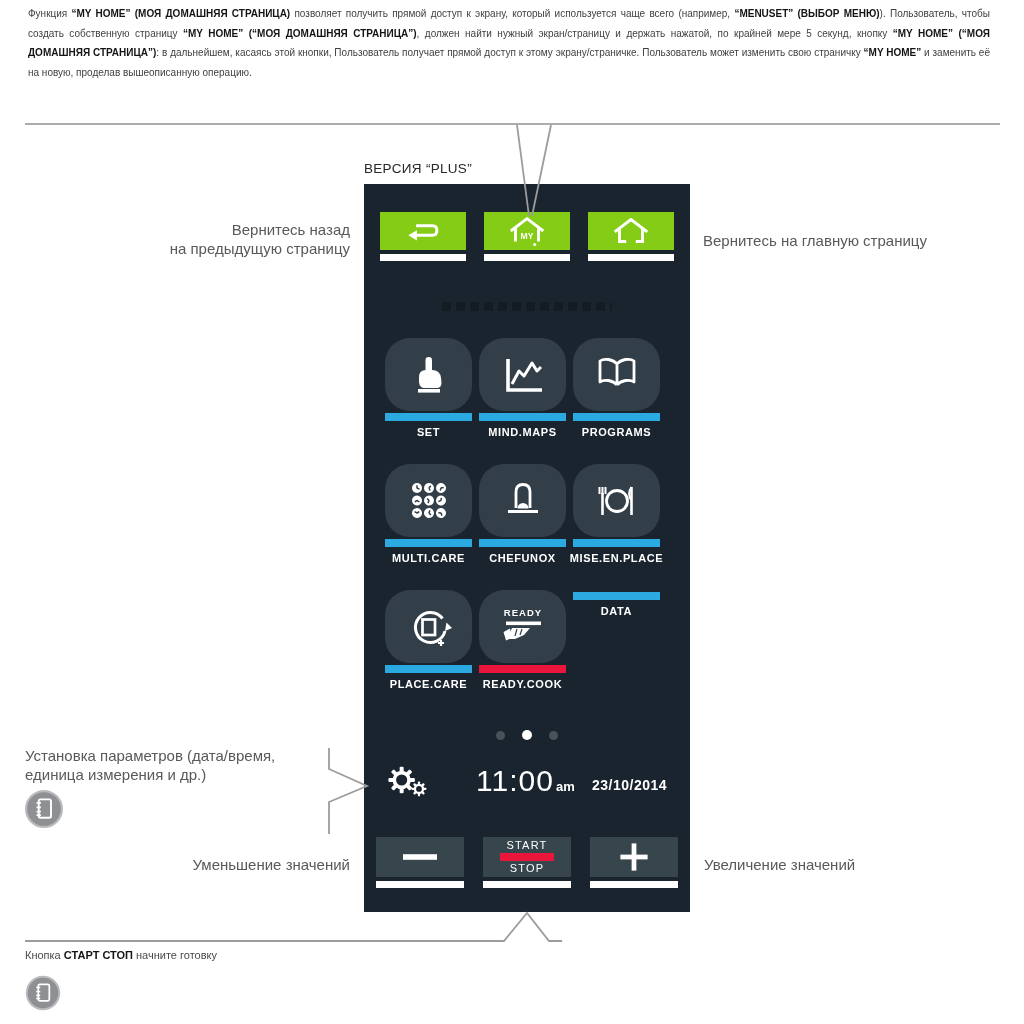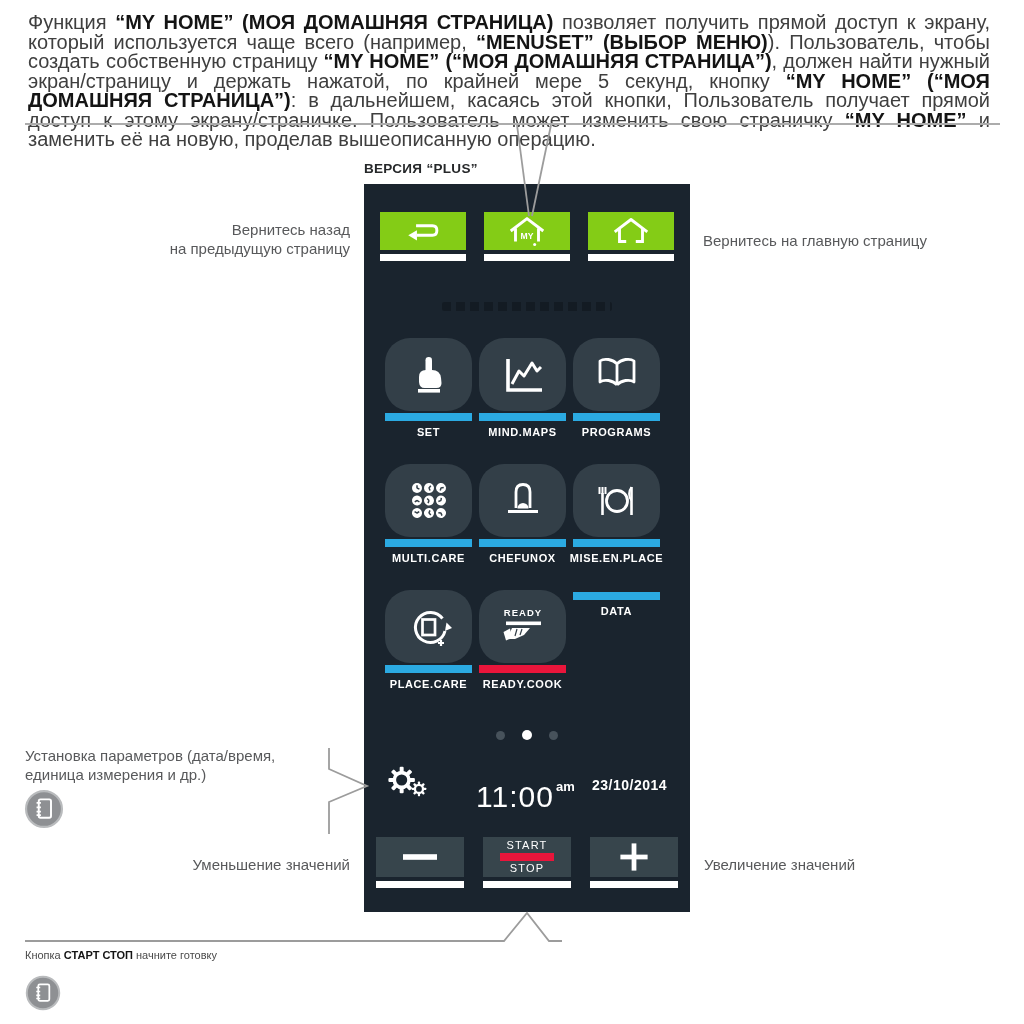--- a/index.html
+++ b/index.html
@@ -1,21 +1,21 @@
 <!DOCTYPE html>
 <html><head>
 <meta charset="utf-8">
 <style>
   html,body{margin:0;padding:0;background:#fff;}
   .page{position:relative;width:1024px;height:1024px;background:#fff;overflow:hidden;
         font-family:"Liberation Sans",sans-serif;color:#3c3c3c;}
-  .intro{position:absolute;left:28px;top:13px;width:962px;font-size:20px;line-height:19.5px;
+  .intro{position:absolute;left:28px;top:4px;width:962px;font-size:10px;line-height:19.5px;
          text-align:justify;color:#3f3f3f;}
   .intro b, .blabel b{color:#141414;}
-  .version{position:absolute;left:364px;top:161px;font-size:13.5px;font-weight:bold;
+  .version{position:absolute;left:364px;top:161px;font-size:13.5px;font-weight:normal;
            color:#26282a;letter-spacing:.3px;}
   
   .overlay{position:absolute;left:0;top:0;width:1024px;height:1024px;z-index:6;pointer-events:none;}
   
   .ann{position:absolute;font-size:15px;color:#58595b;line-height:19px;}
   .r{text-align:right;}
   .blabel{position:absolute;font-size:11px;color:#4a4a4a;}
   
   .panel{position:absolute;left:364px;top:184px;width:326px;height:728px;background:#1a242e;z-index:2;}
   .navunit{position:absolute;top:28px;width:86px;height:49px;}
@@ -27,21 +27,21 @@
   .tbody{height:73px;background:#333f48;display:flex;align-items:center;justify-content:center;border-radius:25px;}
   .tbar{margin-top:2px;height:8px;background:#2baae2;}
   .tbar.red{background:#e9153b;}
   .tlabel{margin-top:5px;display:flex;justify-content:center;white-space:nowrap;
           color:#fff;font-size:11px;font-weight:bold;letter-spacing:.6px;}
   .dots{position:absolute;left:0;top:546px;width:100%;display:flex;justify-content:center;
         align-items:center;gap:17px;}
   .dot{width:9px;height:9px;border-radius:50%;background:#47525b;}
   .dot.active{width:10px;height:10px;background:#fff;}
   .gear{position:absolute;left:24px;top:581px;}
-  .time{position:absolute;left:112px;top:580px;color:#fff;font-size:30px;font-weight:500;letter-spacing:1px;margin-top:16px;}
+  .time{position:absolute;left:112px;top:580px;color:#fff;font-size:30px;font-weight:500;letter-spacing:1px;}
   .ampm{position:absolute;left:192px;top:595px;color:#fff;font-size:13px;font-weight:bold;text-align:right;}
   .date{position:absolute;left:228px;top:593px;color:#fff;font-size:14px;font-weight:bold;letter-spacing:.5px;}
   .botunit{position:absolute;top:653px;width:88px;height:51px;}
   .botbtn{height:40px;background:#37454c;display:flex;flex-direction:column;
           align-items:center;justify-content:center;}
   .ss-start,.ss-stop{color:#fff;font-size:11px;font-weight:normal;letter-spacing:1.2px;line-height:13px;}
   .ss-bar{width:54px;height:8px;background:#e9153b;margin:1px 0;}
   .manual-ic{position:absolute;}
 </style>
 </head>

